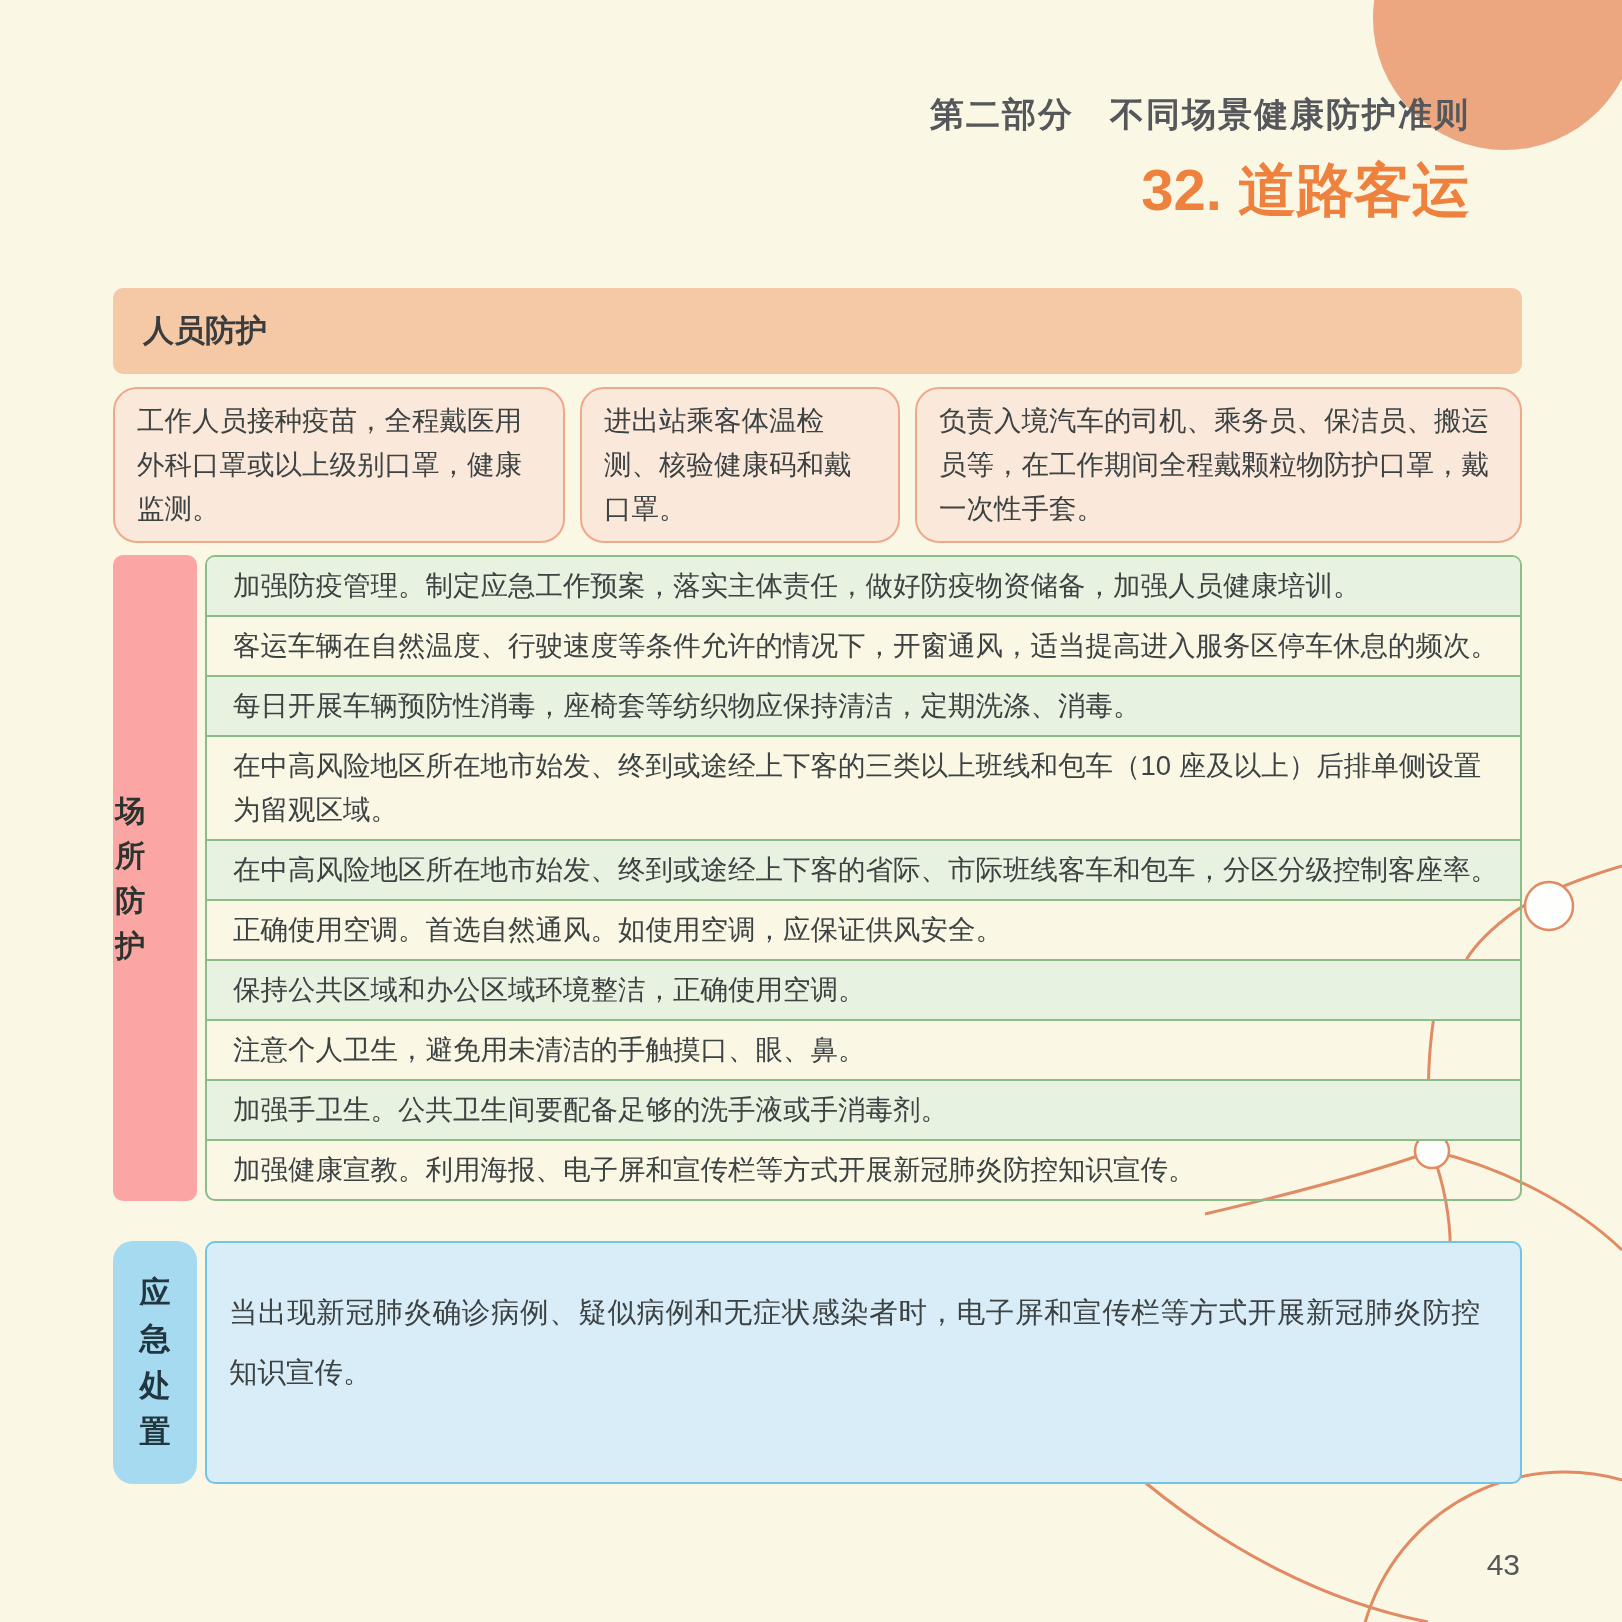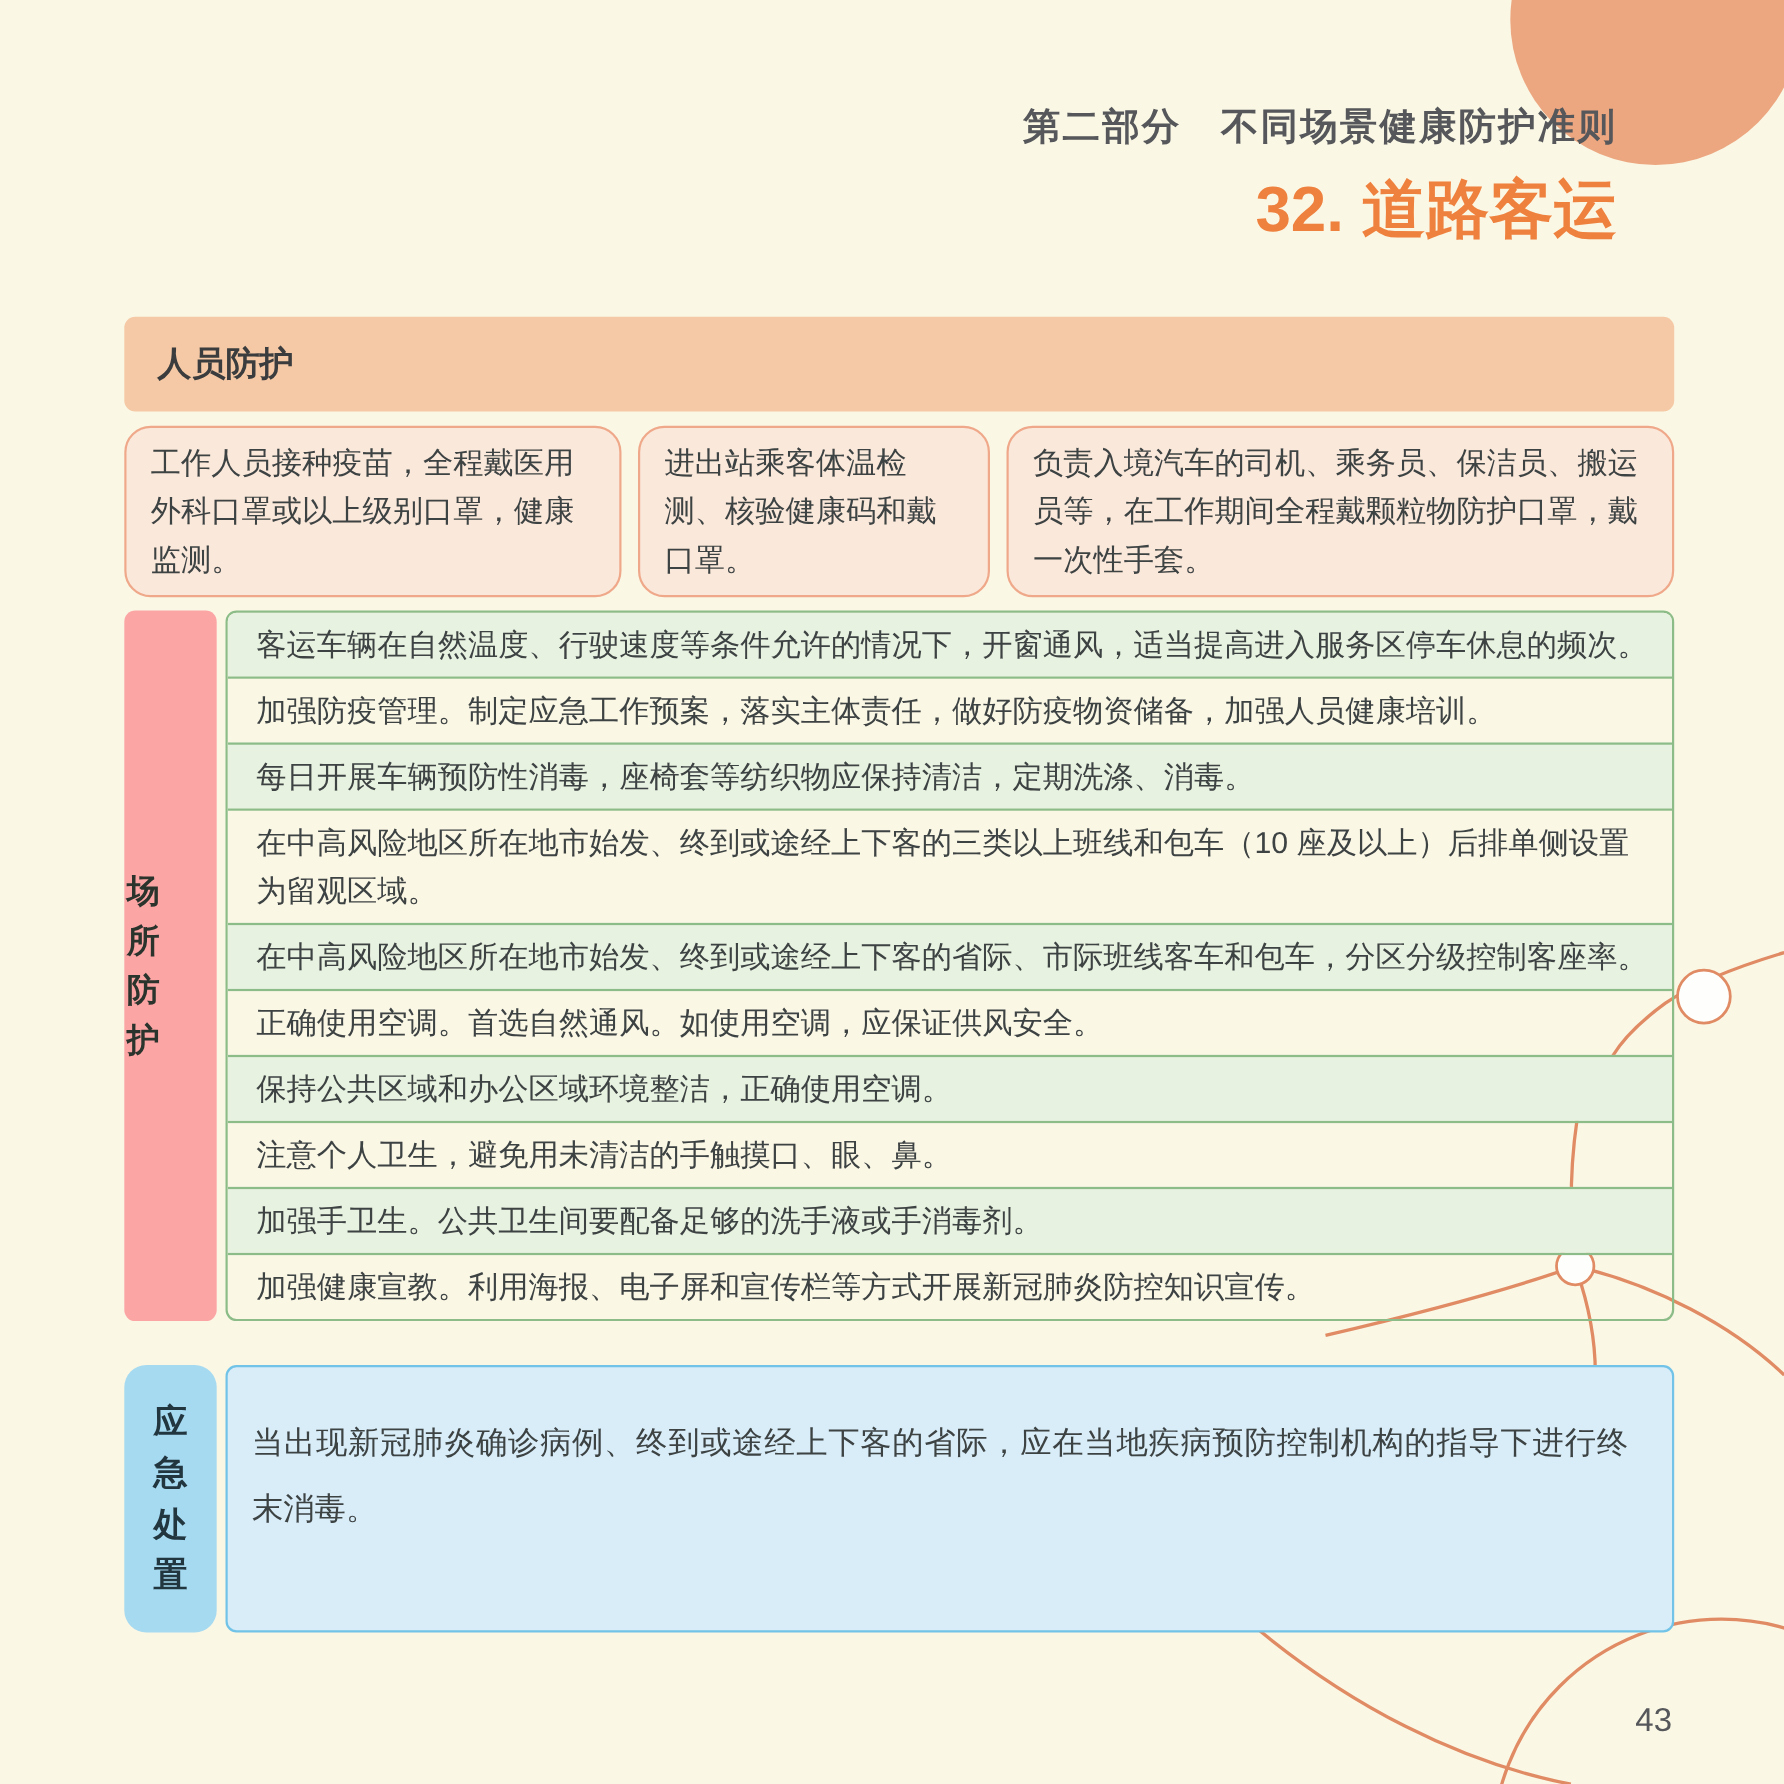--- a/index.html
+++ b/index.html
@@ -107,37 +107,37 @@
     <div class="card card3">
       <span>负责入境汽车的司机、乘务员、保洁员、搬运员等，在工作期间全程戴颗粒物防护口罩，戴一次性手套。</span>
     </div>
   </div>
 
   <div class="venue">
     <div class="side-green">
       <span class="v-text">场所防护</span>
     </div>
     <div class="venue-rows">
+      <div class="vrow">加强防疫管理。制定应急工作预案，落实主体责任，做好防疫物资储备，加强人员健康培训。</div>
       <div class="vrow">客运车辆在自然温度、行驶速度等条件允许的情况下，开窗通风，适当提高进入服务区停车休息的频次。</div>
-      <div class="vrow">加强防疫管理。制定应急工作预案，落实主体责任，做好防疫物资储备，加强人员健康培训。</div>
       <div class="vrow">每日开展车辆预防性消毒，座椅套等纺织物应保持清洁，定期洗涤、消毒。</div>
       <div class="vrow">在中高风险地区所在地市始发、终到或途经上下客的三类以上班线和包车（10 座及以上）后排单侧设置为留观区域。</div>
       <div class="vrow">在中高风险地区所在地市始发、终到或途经上下客的省际、市际班线客车和包车，分区分级控制客座率。</div>
       <div class="vrow">正确使用空调。首选自然通风。如使用空调，应保证供风安全。</div>
       <div class="vrow">保持公共区域和办公区域环境整洁，正确使用空调。</div>
       <div class="vrow">注意个人卫生，避免用未清洁的手触摸口、眼、鼻。</div>
       <div class="vrow">加强手卫生。公共卫生间要配备足够的洗手液或手消毒剂。</div>
       <div class="vrow">加强健康宣教。利用海报、电子屏和宣传栏等方式开展新冠肺炎防控知识宣传。</div>
     </div>
   </div>
 
   <div class="emergency">
     <div class="side-blue">
       <span class="v-text">应急处置</span>
     </div>
     <div class="em-box">
-      <div class="em-text">当出现新冠肺炎确诊病例、终到或途经上下客的省际，应在当地疾病预防控制机构的指导下进行终末消毒。</div>
+      <div class="em-text">当出现新冠肺炎确诊病例、疑似病例和无症状感染者时，电子屏和宣传栏等方式开展新冠肺炎防控知识宣传。</div>
     </div>
   </div>
 
 </div>
 
 <div class="page-number">43</div>
 
 </body></html>

